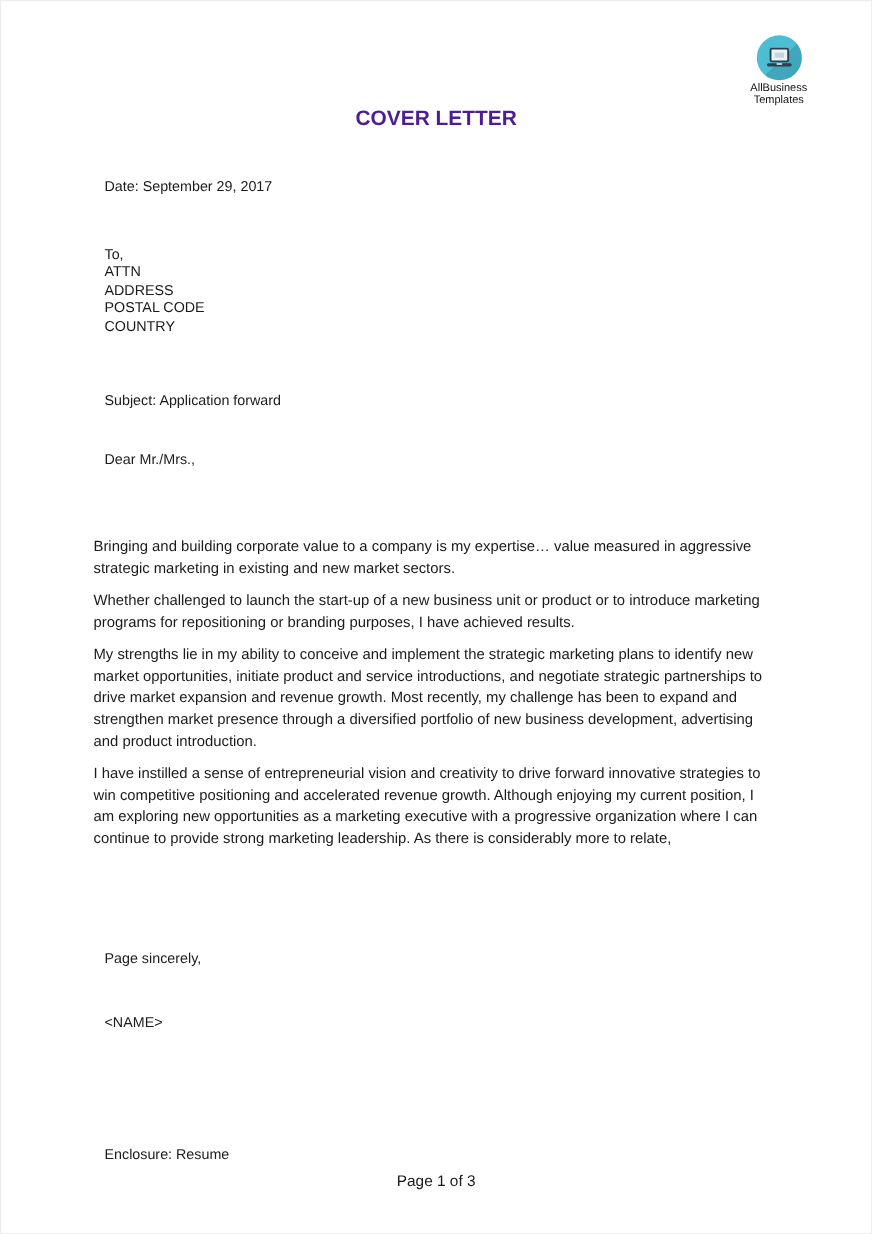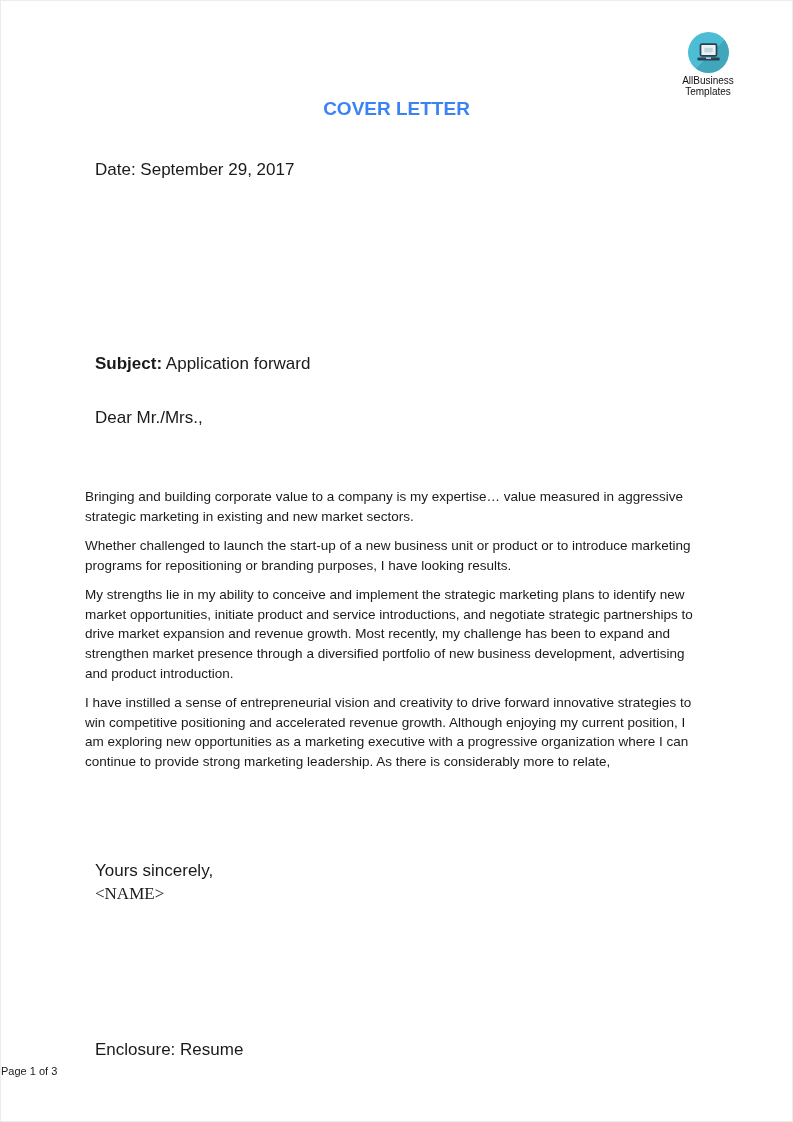--- a/index.html
+++ b/index.html
@@ -40,53 +40,54 @@
 
   
   .title {
     position: absolute;
     top: 97px;
     left: 0; right: 0;
     text-align: center;
     font-size: 19px;
     font-weight: bold;
     letter-spacing: 0px;
-    color: #3b82f6;
+    color: #4c1d95;
   }
 
   
-  .tline { position: absolute; left: 94px; font-size: 17px; line-height: 17px; }
+  .tline { position: absolute; left: 94px; font-size: 13px; line-height: 17px; }
 
   .date-line      { top: 160px; }
   .recipient      { top: 222px; line-height: 16.4px; white-space: pre-line; }
   .subject-line   { top: 354px; }
-  .subject-label  { font-weight: bold; }
+  .subject-label  { font-weight: normal; }
   .salutation     { top: 408px; }
 
   .paragraphs {
     position: absolute;
     top: 486px;
     left: 84px;
     width: 615px;
     font-size: 13.5px;
   }
   .paragraphs p {
     margin: 0 0 9.5px 0;
     line-height: 19.7px;
   }
 
   .closing        { top: 861px; }
-  .signature      { top: 884px; font-family: Liberation Serif, serif; }
+  .signature      { top: 920px; }
   .enclosure      { top: 1040px; }
 
   .footer {
     position: absolute;
     top: 1064px;
     left: 0; right: 0;
-    font-size: 11px;
+    text-align: center;
+    font-size: 14px;
     color: #1a1a1a;
   }
 </style>
 </head>
 <body>
 
 <div class="page">
 
   <div class="logo">
     <div class="logo-circle">
@@ -100,36 +101,41 @@
       </span>
     </div>
     <div class="logo-text">AllBusiness
 Templates</div>
   </div>
 
   <div class="title">COVER LETTER</div>
 
   <div class="tline date-line">Date: September 29, 2017</div>
 
+  <div class="tline recipient">To,
+ATTN
+ADDRESS
+POSTAL CODE
+COUNTRY</div>
 
   <div class="tline subject-line">
     <span class="subject-label">Subject:</span>
     <span>Application forward</span>
   </div>
 
   <div class="tline salutation">Dear Mr./Mrs.,</div>
 
   <div class="paragraphs">
     <p>Bringing and building corporate value to a company is my expertise… value measured in aggressive strategic marketing in existing and new market sectors.</p>
-    <p>Whether challenged to launch the start-up of a new business unit or product or to introduce marketing programs for repositioning or branding purposes, I have looking results.</p>
+    <p>Whether challenged to launch the start-up of a new business unit or product or to introduce marketing programs for repositioning or branding purposes, I have achieved results.</p>
     <p>My strengths lie in my ability to conceive and implement the strategic marketing plans to identify new market opportunities, initiate product and service introductions, and negotiate strategic partnerships to drive market expansion and revenue growth. Most recently, my challenge has been to expand and strengthen market presence through a diversified portfolio of new business development, advertising and product introduction.</p>
     <p>I have instilled a sense of entrepreneurial vision and creativity to drive forward innovative strategies to win competitive positioning and accelerated revenue growth. Although enjoying my current position, I am exploring new opportunities as a marketing executive with a progressive organization where I can continue to provide strong marketing leadership. As there is considerably more to relate,</p>
   </div>
 
-  <div class="tline closing">Yours sincerely,</div>
+  <div class="tline closing">Page sincerely,</div>
 
   <div class="tline signature">&lt;NAME&gt;</div>
 
   <div class="tline enclosure">Enclosure: Resume</div>
 
   <div class="footer">Page 1 of 3</div>
 
 </div>
 
 </body></html>

